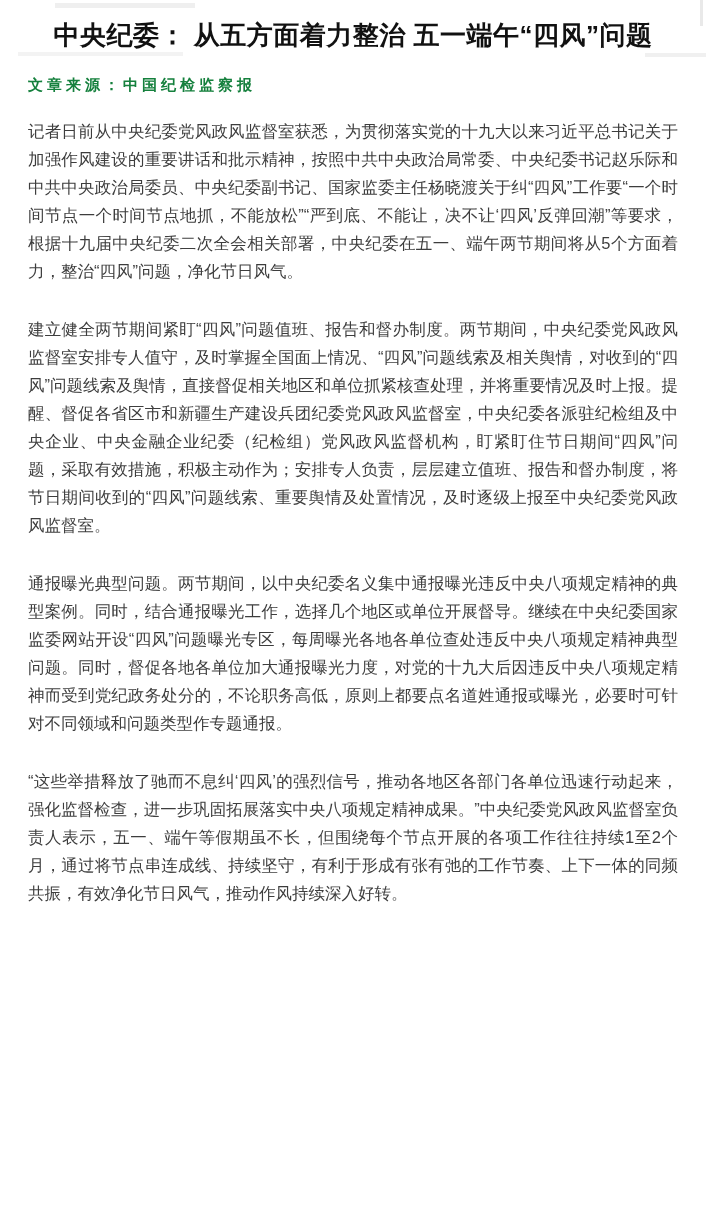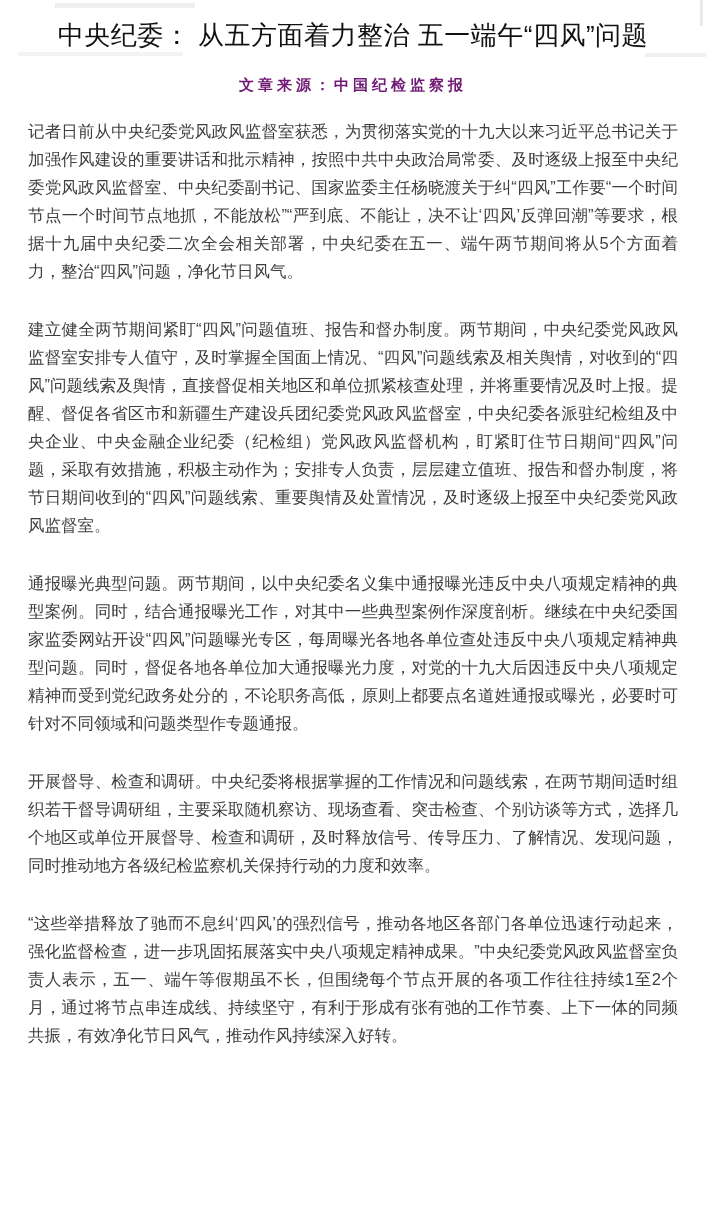--- a/index.html
+++ b/index.html
@@ -27,32 +27,32 @@
   .artifact-top-left    { left: 55px;  top: 3px;  width: 140px; height: 5px; }
   .artifact-title-left  { left: 18px;  top: 52px; width: 165px; height: 4px; background: #f3f3f3; }
   .artifact-title-right { left: 645px; top: 53px; width: 61px;  height: 4px; background: #f0f0f0; }
   .artifact-right-edge  { left: 700px; top: 0;    width: 3px;   height: 26px; background: #e9e9e9; }
 
   .title {
     margin: 4px 0 0 0;
     text-align: center;
     font-size: 26px;
     line-height: 34px;
-    font-weight: normal;
+    font-weight: bold;
     color: #111111;
     letter-spacing: 0.5px;
   }
   .source {
     margin-top: 24px;
-    text-align: center;
+    text-align: left;
     font-family: "Liberation Serif", serif;
     font-weight: bold;
     font-size: 15px;
     letter-spacing: 4px;
-    color: #701a75;
+    color: #15803d;
   }
   .body {
     margin-top: 22px;
   }
   .body p {
     margin: 0 0 30px 0;
     font-size: 16.5px;
     line-height: 28px;
     color: #3d3d3d;
     text-align: justify;
@@ -69,19 +69,18 @@
   <div class="artifact artifact-top-left"></div>
   <div class="artifact artifact-title-left"></div>
   <div class="artifact artifact-title-right"></div>
   <div class="artifact artifact-right-edge"></div>
 
   <h1 class="title">中央纪委： 从五方面着力整治 五一端午“四风”问题</h1>
 
   <div class="source">文章来源：中国纪检监察报</div>
 
   <div class="body">
-    <p>记者日前从中央纪委党风政风监督室获悉，为贯彻落实党的十九大以来习近平总书记关于加强作风建设的重要讲话和批示精神，按照中共中央政治局常委、及时逐级上报至中央纪委党风政风监督室、中央纪委副书记、国家监委主任杨晓渡关于纠“四风”工作要“一个时间节点一个时间节点地抓，不能放松”“严到底、不能让，决不让‘四风’反弹回潮”等要求，根据十九届中央纪委二次全会相关部署，中央纪委在五一、端午两节期间将从5个方面着力，整治“四风”问题，净化节日风气。</p>
+    <p>记者日前从中央纪委党风政风监督室获悉，为贯彻落实党的十九大以来习近平总书记关于加强作风建设的重要讲话和批示精神，按照中共中央政治局常委、中央纪委书记赵乐际和中共中央政治局委员、中央纪委副书记、国家监委主任杨晓渡关于纠“四风”工作要“一个时间节点一个时间节点地抓，不能放松”“严到底、不能让，决不让‘四风’反弹回潮”等要求，根据十九届中央纪委二次全会相关部署，中央纪委在五一、端午两节期间将从5个方面着力，整治“四风”问题，净化节日风气。</p>
     <p>建立健全两节期间紧盯“四风”问题值班、报告和督办制度。两节期间，中央纪委党风政风监督室安排专人值守，及时掌握全国面上情况、“四风”问题线索及相关舆情，对收到的“四风”问题线索及舆情，直接督促相关地区和单位抓紧核查处理，并将重要情况及时上报。提醒、督促各省区市和新疆生产建设兵团纪委党风政风监督室，中央纪委各派驻纪检组及中央企业、中央金融企业纪委（纪检组）党风政风监督机构，盯紧盯住节日期间“四风”问题，采取有效措施，积极主动作为；安排专人负责，层层建立值班、报告和督办制度，将节日期间收到的“四风”问题线索、重要舆情及处置情况，及时逐级上报至中央纪委党风政风监督室。</p>
-    <p>通报曝光典型问题。两节期间，以中央纪委名义集中通报曝光违反中央八项规定精神的典型案例。同时，结合通报曝光工作，对其中一些典型案例作深度剖析。继续在中央纪委国家监委网站开设“四风”问题曝光专区，每周曝光各地各单位查处违反中央八项规定精神典型问题。同时，督促各地各单位加大通报曝光力度，对党的十九大后因违反中央八项规定精神而受到党纪政务处分的，不论职务高低，原则上都要点名道姓通报或曝光，必要时可针对不同领域和问题类型作专题通报。</p>
-    <p>开展督导、检查和调研。中央纪委将根据掌握的工作情况和问题线索，在两节期间适时组织若干督导调研组，主要采取随机察访、现场查看、突击检查、个别访谈等方式，选择几个地区或单位开展督导、检查和调研，及时释放信号、传导压力、了解情况、发现问题，同时推动地方各级纪检监察机关保持行动的力度和效率。</p>
+    <p>通报曝光典型问题。两节期间，以中央纪委名义集中通报曝光违反中央八项规定精神的典型案例。同时，结合通报曝光工作，选择几个地区或单位开展督导。继续在中央纪委国家监委网站开设“四风”问题曝光专区，每周曝光各地各单位查处违反中央八项规定精神典型问题。同时，督促各地各单位加大通报曝光力度，对党的十九大后因违反中央八项规定精神而受到党纪政务处分的，不论职务高低，原则上都要点名道姓通报或曝光，必要时可针对不同领域和问题类型作专题通报。</p>
     <p>“这些举措释放了驰而不息纠‘四风’的强烈信号，推动各地区各部门各单位迅速行动起来，强化监督检查，进一步巩固拓展落实中央八项规定精神成果。”中央纪委党风政风监督室负责人表示，五一、端午等假期虽不长，但围绕每个节点开展的各项工作往往持续1至2个月，通过将节点串连成线、持续坚守，有利于形成有张有弛的工作节奏、上下一体的同频共振，有效净化节日风气，推动作风持续深入好转。</p>
   </div>
 </div>
 
 </body></html>

